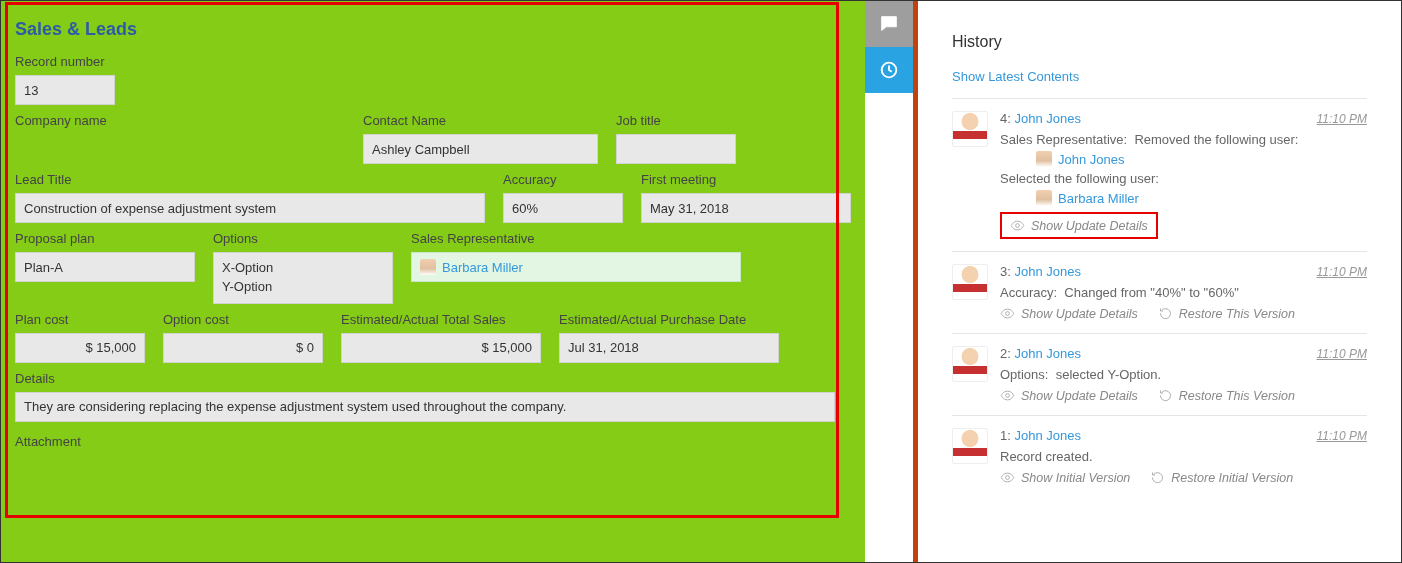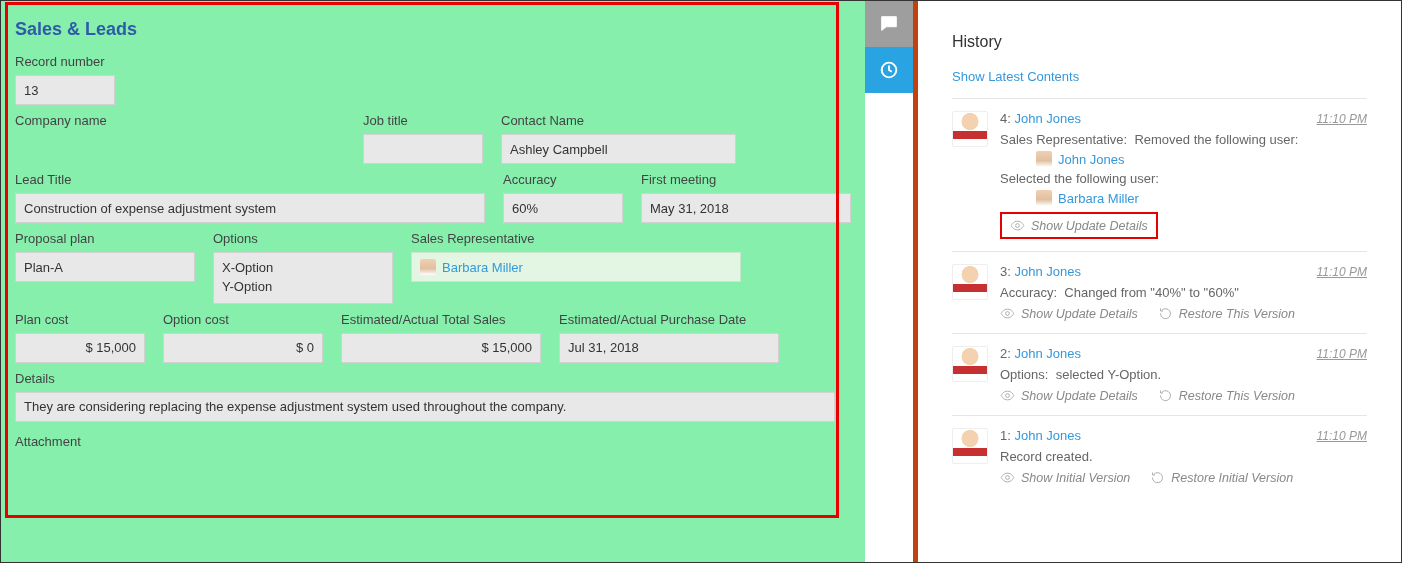--- a/index.html
+++ b/index.html
@@ -16,21 +16,21 @@
   .outer {
     display: flex;
     width: 100%;
     height: 100%;
     border: 1px solid #333;
   }
   
   .left-wrapper {
     flex: 0 0 864px;
     position: relative;
-    background: #86efac;
+    background: #84cc16;
   }
   .red-box {
     position: absolute;
     top: 1px; left: 4px;
     width: 834px;
     height: 516px;
     border: 3px solid #e60000;
     pointer-events: none;
     z-index: 10;
   }
@@ -142,27 +142,27 @@
         <div class="field" style="width:100px">
           <label>Record number</label>
           <div class="cell">13</div>
         </div>
       </div>
 
       <div class="row">
         <div class="field" style="width:330px">
           <label>Company name</label>
         </div>
+        <div class="field" style="width:235px">
+          <label>Contact Name</label>
+          <div class="cell">Ashley Campbell</div>
+        </div>
         <div class="field" style="width:120px">
           <label>Job title</label>
           <div class="cell"></div>
-        </div>
-        <div class="field" style="width:235px">
-          <label>Contact Name</label>
-          <div class="cell">Ashley Campbell</div>
         </div>
       </div>
 
       <div class="row">
         <div class="field" style="width:470px">
           <label>Lead Title</label>
           <div class="cell">Construction of expense adjustment system</div>
         </div>
         <div class="field" style="width:120px">
           <label>Accuracy</label>

